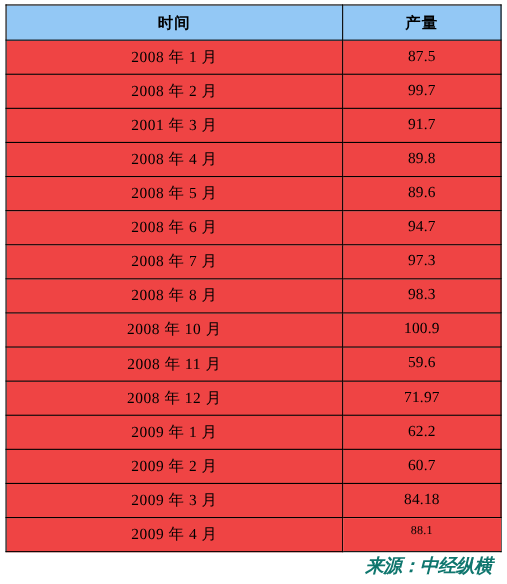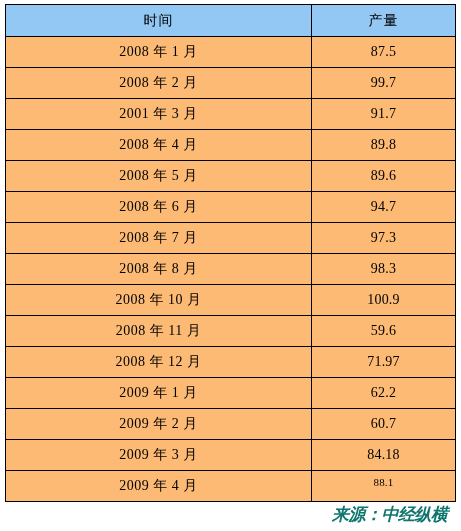--- a/index.html
+++ b/index.html
@@ -35,25 +35,26 @@
     padding: 0;
   }
   table.stat-table col.col-time { width: 306px; }
   table.stat-table col.col-value { width: 144px; }
 
   table.stat-table thead th {
     background: #93c8f5;
     height: 31px;
     font-size: 14px;
     letter-spacing: 1px;
+    font-weight: bold;
   }
   table.stat-table tbody td {
     height: 30px;
     font-size: 14px;
-    background: #fdba74;
+    background: #ef4444;
   }
   td.cell-time {
     letter-spacing: 0.5px;
   }
   td.cell-value {
     letter-spacing: 0.2px;
   }
   
   tr.row-last td.cell-value {
     position: relative;

